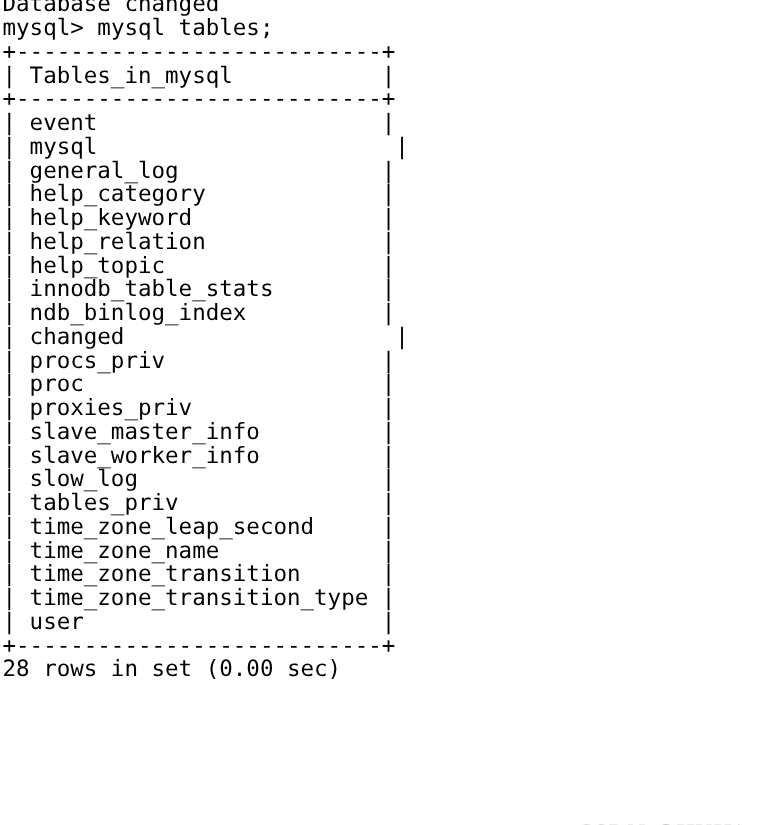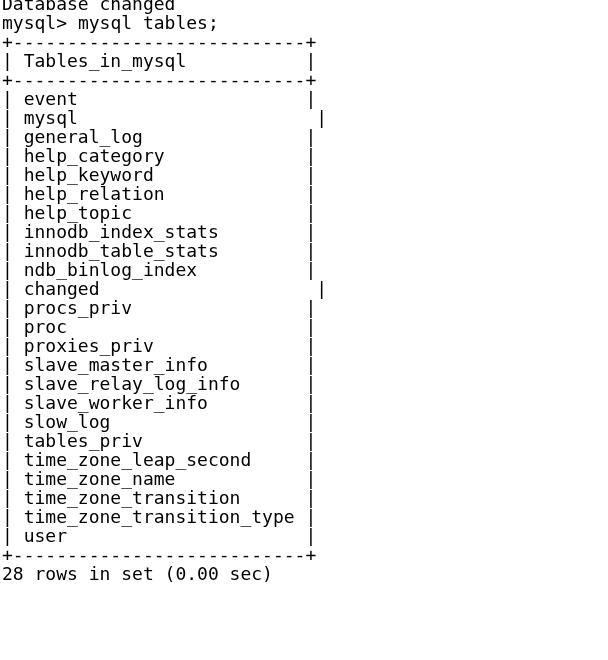--- a/index.html
+++ b/index.html
@@ -42,29 +42,27 @@
     <div class="line">| Tables_in_mysql           |</div>
     <div class="line">+---------------------------+</div>
     <div id="rows-container">
         <div class="line">| event                     |</div>
         <div class="line">| mysql                      |</div>
         <div class="line">| general_log               |</div>
         <div class="line">| help_category             |</div>
         <div class="line">| help_keyword              |</div>
         <div class="line">| help_relation             |</div>
         <div class="line">| help_topic                |</div>
-        <div class="line">| innodb_index_stats        |</div>
         <div class="line">| innodb_table_stats        |</div>
         <div class="line">| ndb_binlog_index          |</div>
         <div class="line">| changed                    |</div>
         <div class="line">| procs_priv                |</div>
         <div class="line">| proc                      |</div>
         <div class="line">| proxies_priv              |</div>
         <div class="line">| slave_master_info         |</div>
-        <div class="line">| slave_relay_log_info      |</div>
         <div class="line">| slave_worker_info         |</div>
         <div class="line">| slow_log                  |</div>
         <div class="line">| tables_priv               |</div>
         <div class="line">| time_zone_leap_second     |</div>
         <div class="line">| time_zone_name            |</div>
         <div class="line">| time_zone_transition      |</div>
         <div class="line">| time_zone_transition_type |</div>
         <div class="line">| user                      |</div>
       </div>
     <div class="line">+---------------------------+</div>

